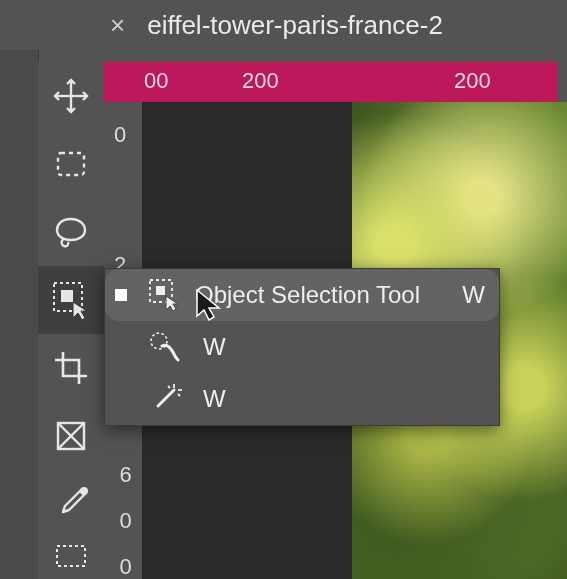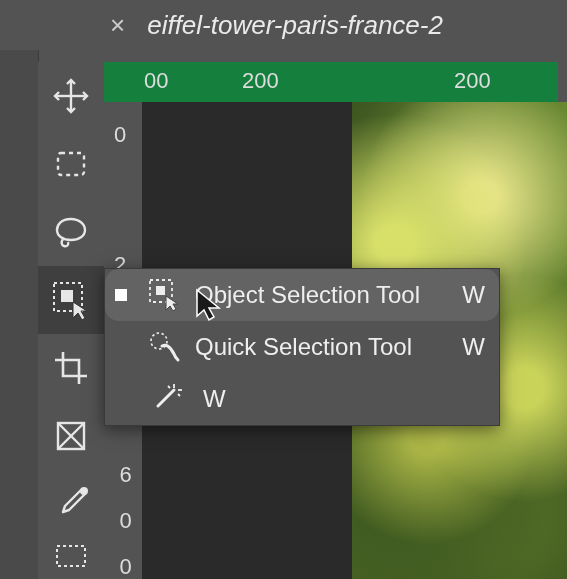--- a/index.html
+++ b/index.html
@@ -30,21 +30,20 @@
     padding-left: 110px;
   }
   .tabbar .close {
     font-size: 26px;
     color: #ccc;
     margin-right: 22px;
     line-height: 1;
   }
   .tabbar .title {
     font-size: 26px;
-    font-style: italic;
     color: #eaeaea;
     white-space: nowrap;
     overflow: hidden;
   }
 
   
   .opts {
     position: absolute;
     left: 0; top: 0; bottom: 0;
     width: 38px;
@@ -88,21 +87,21 @@
   .tool svg { display: block; }
   .tool.active {
     background: #3f3f3f;
   }
 
   
   .ruler-top {
     position: absolute;
     left: 104px; right: 9px; top: 62px;
     height: 40px;
-    background: #15803d;
+    background: #be185d;
     color: #ddd;
   }
   .ruler-top .lbl {
     position: absolute;
     top: 6px;
     font-size: 22px;
     color: #ddd;
   }
 
   .ruler-left {
@@ -315,21 +314,20 @@
     </div>
 
     <div class="flyitem">
       <div class="dot"></div>
       <div class="ico">
         <svg width="34" height="34" viewBox="0 0 34 34">
           <circle cx="11" cy="11" r="8" fill="none" stroke="#eee" stroke-width="1.6" stroke-dasharray="2.5 2.5"></circle>
           <path d="M14 16 C18 14 22 16 26 24 C27 27 30 30 30 30" fill="none" stroke="#eee" stroke-width="3" stroke-linecap="round"></path>
         </svg>
       </div>
-      <div class="name">Quick Selection Tool</div>
       <div class="key">W</div>
     </div>
 
     <div class="flyitem">
       <div class="dot"></div>
       <div class="ico">
         <svg width="34" height="34" viewBox="0 0 34 34">
           <line x1="10" y1="24" x2="26" y2="8" stroke="#eee" stroke-width="3" stroke-linecap="round"></line>
           <g stroke="#eee" stroke-width="1.8">
             <line x1="26" y1="2" x2="26" y2="6"></line>

